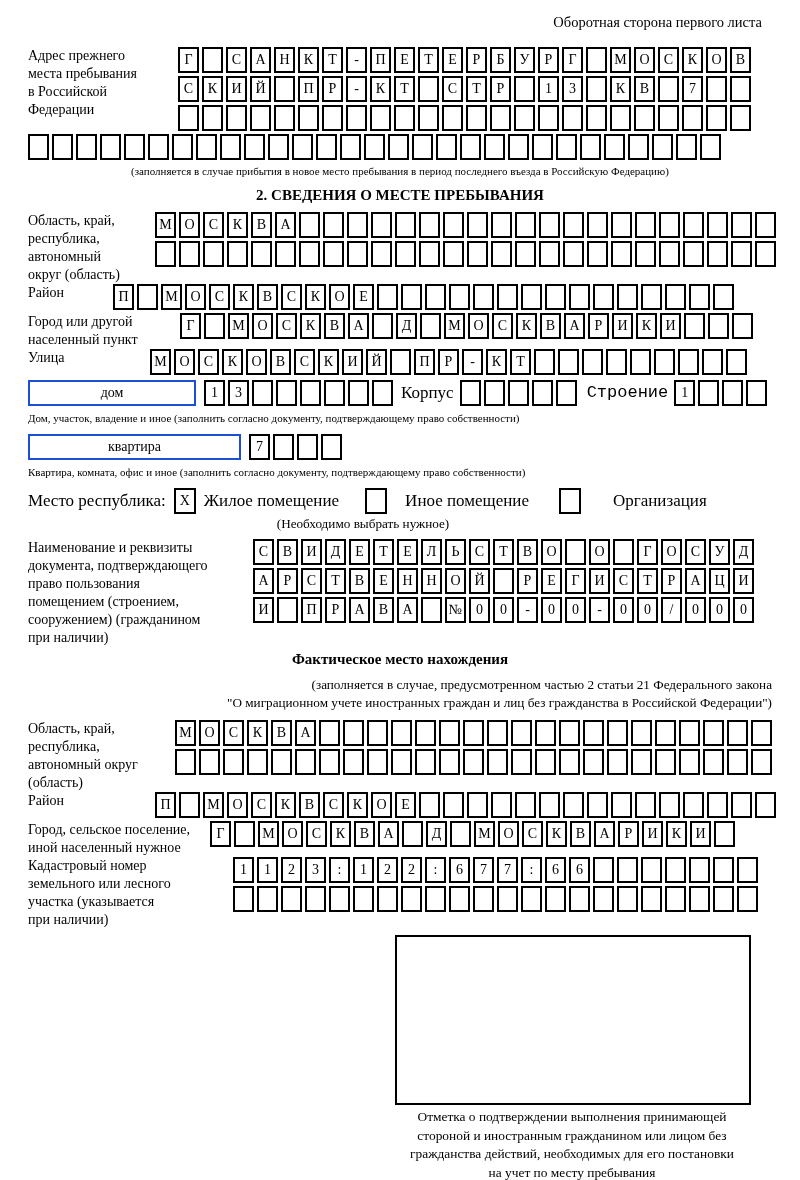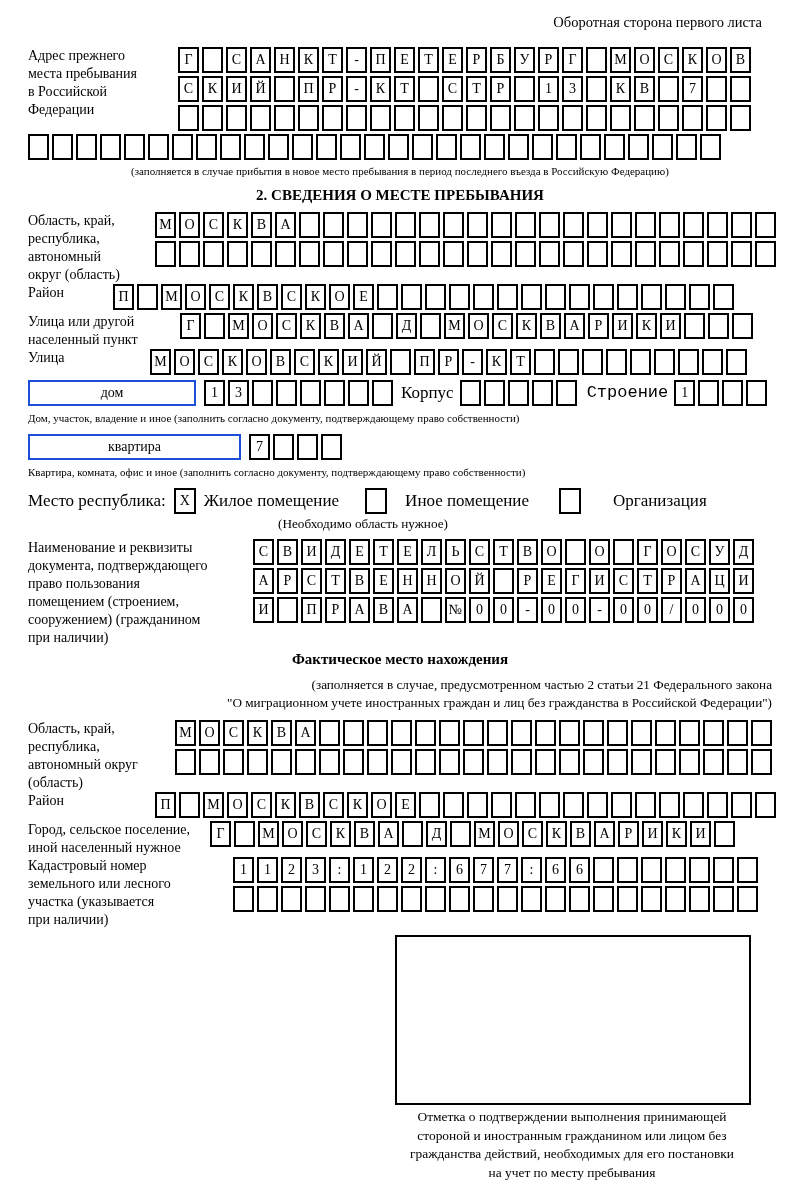--- a/index.html
+++ b/index.html
@@ -256,21 +256,21 @@
         <span class="cell"></span>
         <span class="cell"></span>
         <span class="cell"></span>
         <span class="cell"></span>
         <span class="cell"></span>
       </div>
   </div>
 
   <div class="row">
     <div class="label lw152">
-      <div>Улица или другой</div>
+      <div>Город или другой</div>
       <div>населенный пункт</div>
     </div>
     <div class="cells">
         <span class="cell">Г</span>
         <span class="cell"></span>
         <span class="cell">М</span>
         <span class="cell">О</span>
         <span class="cell">С</span>
         <span class="cell">К</span>
         <span class="cell">В</span>
@@ -368,21 +368,21 @@
 
   <div class="mesto-row">
     <div class="inline-label">Место республика:</div>
     <div class="checkbox" style="margin-left:8px;">X</div>
     <div class="inline-label" style="margin-left:8px;">Жилое помещение</div>
     <div class="checkbox" style="margin-left:26px;"></div>
     <div class="inline-label" style="margin-left:18px;">Иное помещение</div>
     <div class="checkbox" style="margin-left:30px;"></div>
     <div class="inline-label" style="margin-left:32px;">Организация</div>
   </div>
-  <div class="mesto-caption">(Необходимо область нужное)</div>
+  <div class="mesto-caption">(Необходимо выбрать нужное)</div>
 
   <div class="row mb4">
     <div class="label lw225">
       <div>Наименование и реквизиты</div>
       <div>документа, подтверждающего</div>
       <div>право пользования</div>
       <div>помещением (строением,</div>
       <div>сооружением) (гражданином</div>
       <div>при наличии)</div>
     </div>

